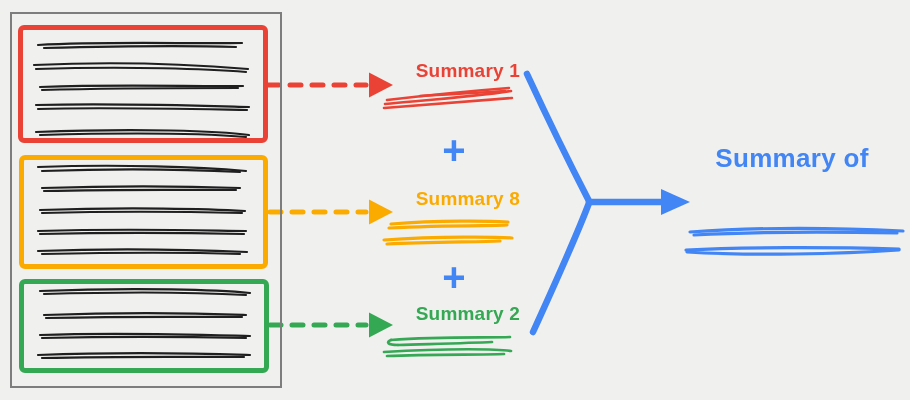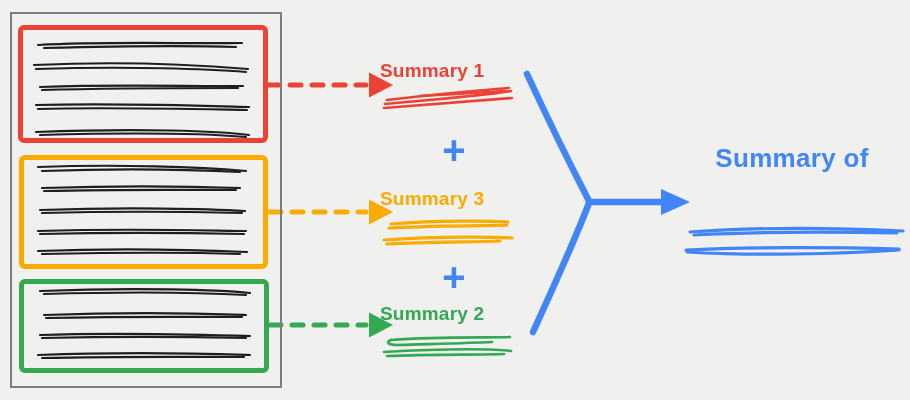--- a/index.html
+++ b/index.html
@@ -69,21 +69,21 @@
     left: 19px; top: 279px;
     width: 240px; height: 84px;
     border: 5px solid var(--green);
   }
 
   
   .sum-label {
     position: absolute;
     left: 380px;
     width: 140px;
-    text-align: left;
+    text-align: right;
     font-size: 19px;
     font-weight: 700;
     letter-spacing: 0.2px;
   }
   .sum-label.s1 { top: 60px;  color: var(--red); }
   .sum-label.s2 { top: 188px; color: var(--orange); }
   .sum-label.s3 { top: 303px; color: var(--green); }
 
   .plus {
     position: absolute;
@@ -208,21 +208,21 @@
       <path d="M687 252 C750 256 840 254 899 250"></path>
     </g>
   </svg>
 
   <div class="doc-panel"></div>
   <div class="chunk red"></div>
   <div class="chunk orange"></div>
   <div class="chunk green"></div>
 
   <div class="sum-label s1">Summary 1</div>
-  <div class="sum-label s2">Summary 3</div>
+  <div class="sum-label s2">Summary 8</div>
   <div class="sum-label s3">Summary 2</div>
 
   <div class="plus p1">+</div>
   <div class="plus p2">+</div>
 
   <div class="final-label">
     <span>Summary of</span>
   </div>
 
 </div>

